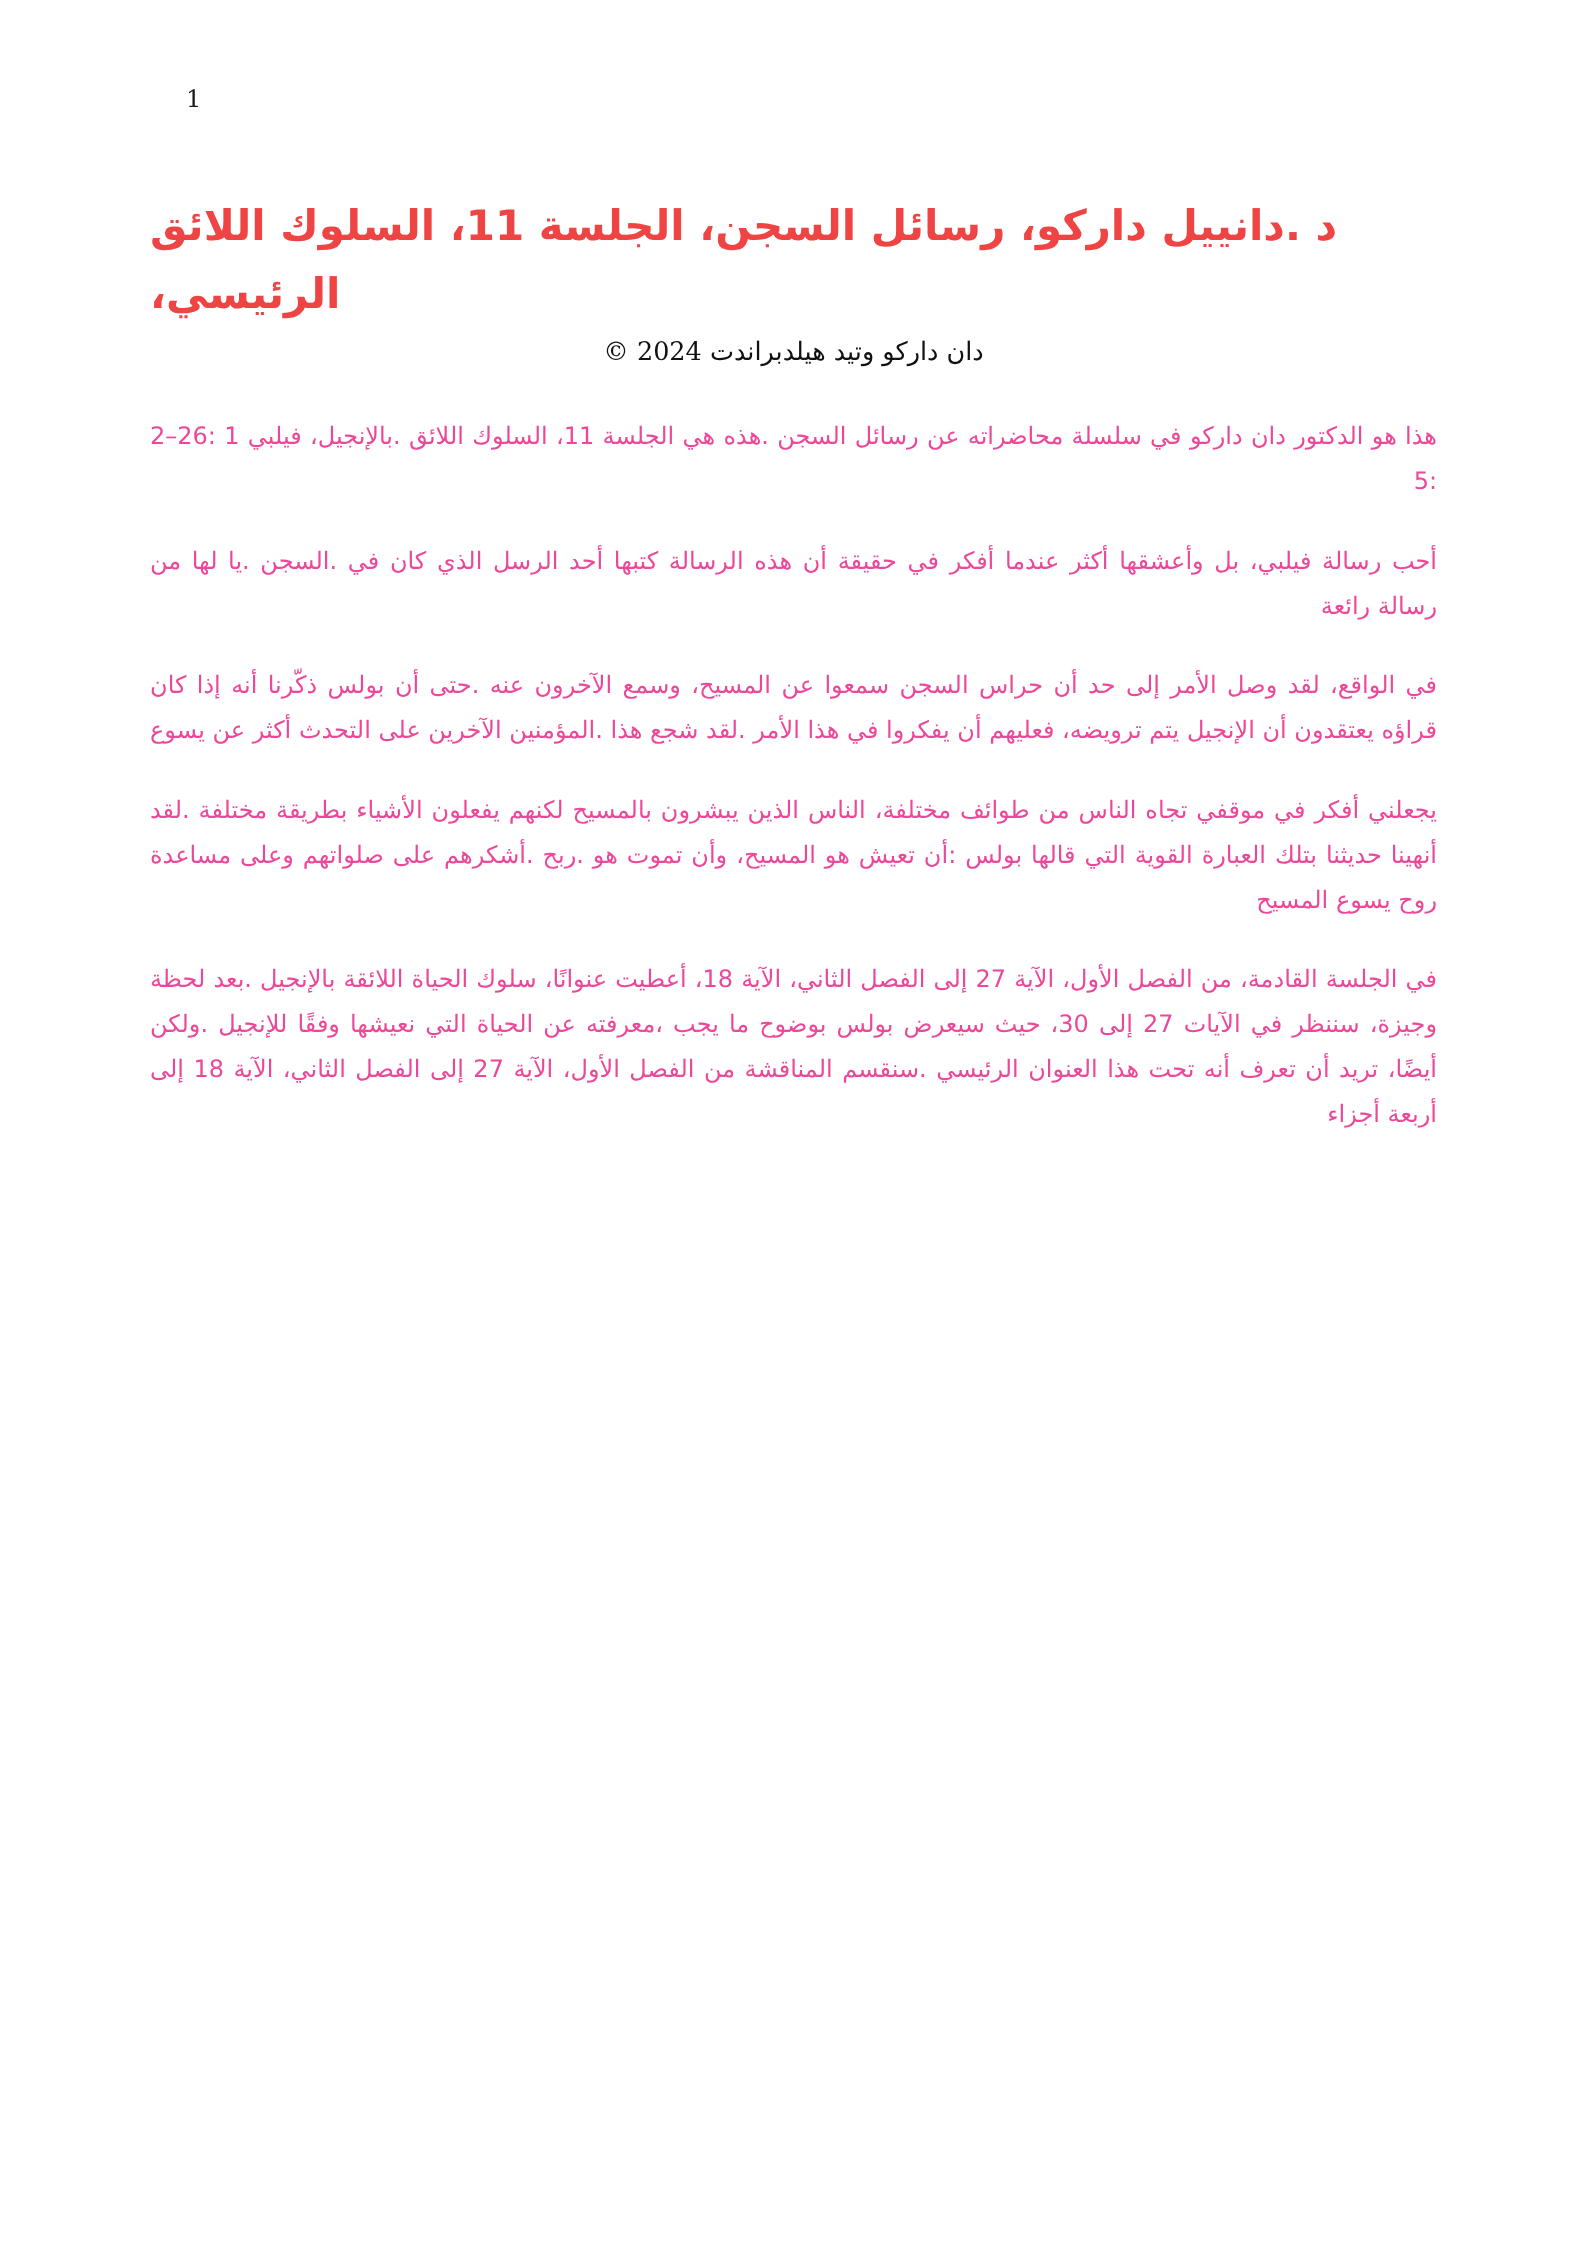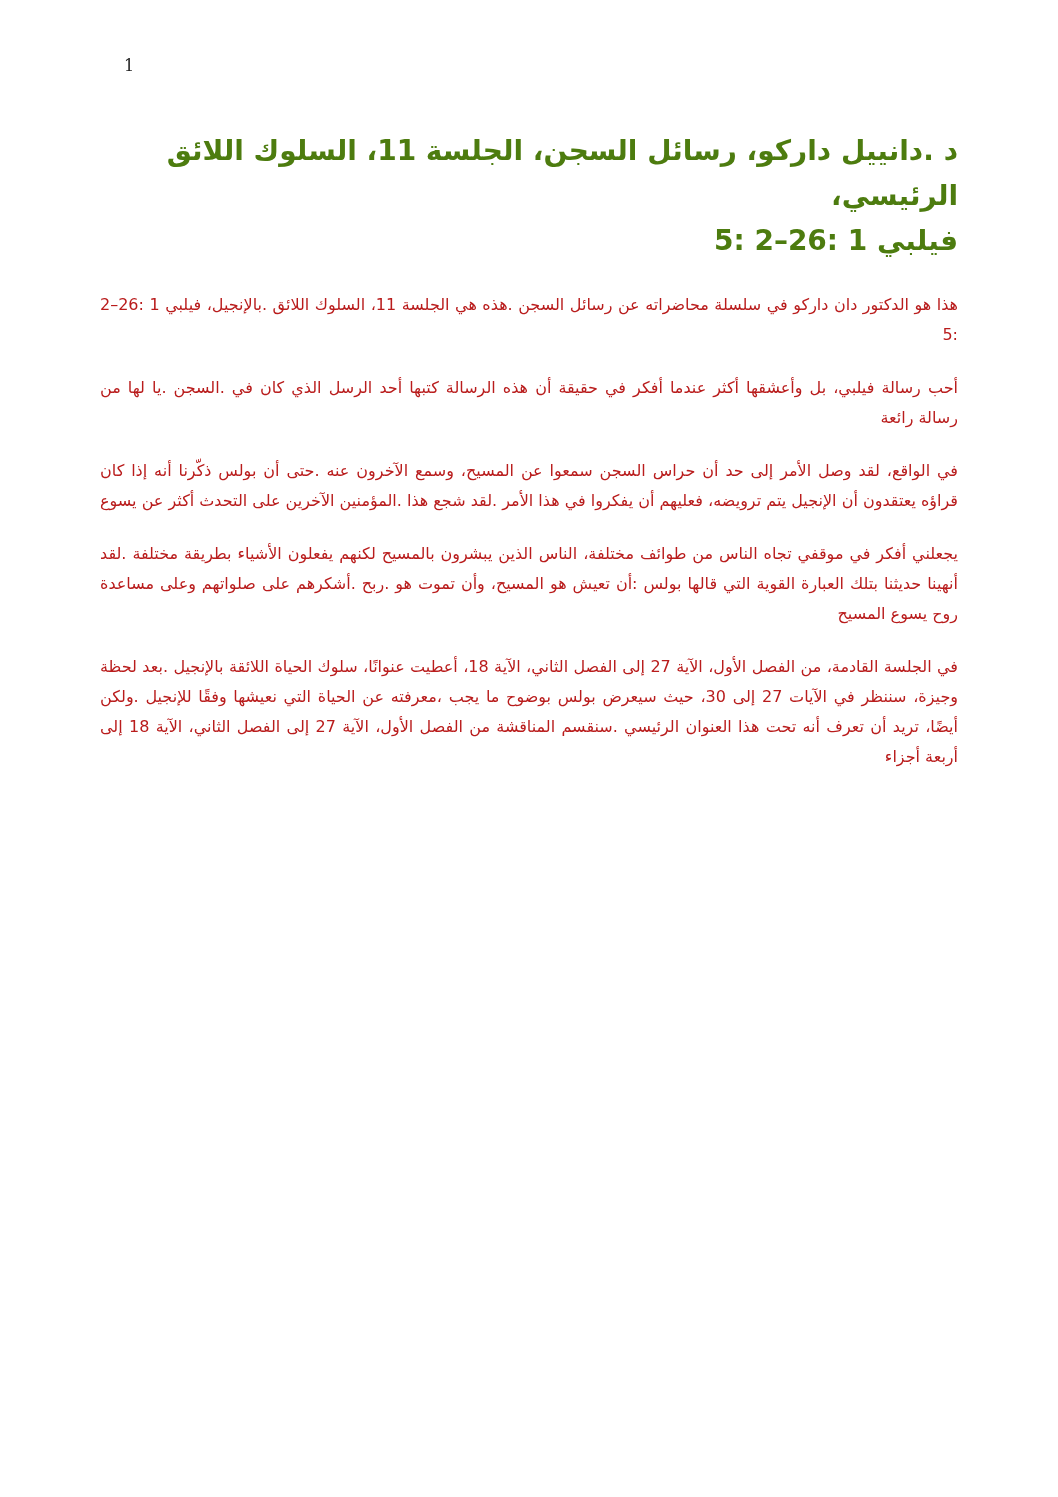--- a/index.html
+++ b/index.html
@@ -23,25 +23,25 @@
     font-family: "DejaVu Serif", serif;
     font-size: 16px;
     color: #1a1a1a;
   }
   .content {
     padding: 128px 100px 0 100px;
   }
   .title {
     margin: 0;
     direction: rtl;
-    text-align: right;
+    text-align: left;
     font-size: 28px;
     font-weight: 700;
     line-height: 45px;
-    color: #4d7c0f;
+    color: #ef4444;
   }
   .title-line {
     display: block;
     direction: rtl;
   }
   .copyright {
     margin-top: 3px;
     direction: rtl;
     text-align: center;
     font-family: "DejaVu Serif", "DejaVu Sans", serif;
@@ -51,36 +51,36 @@
   }
   .doc-body {
     margin-top: 27px;
     font-size: 16px;
     line-height: 30px;
   }
   .para {
     margin: 0 0 23px 0;
     direction: rtl;
     text-align: justify;
-    color: #b91c1c;
+    color: #ec4899;
   }
 </style>
 </head>
 <body>
 
 <div class="page">
   <div class="page-number">1</div>
 
   <div class="content">
     <h1 class="title">
       <span class="title-line" dir="rtl">د .دانييل داركو، رسائل السجن، الجلسة 11، السلوك اللائق</span>
       <span class="title-line" dir="rtl">الرئيسي،</span>
-      <span class="title-line" dir="rtl">فيلبي 1 :26–2 :5</span>
     </h1>
 
+    <div class="copyright" dir="rtl">دان داركو وتيد هيلدبراندت 2024 ©</div>
 
     <div class="doc-body">
         <p class="para" dir="rtl">هذا هو الدكتور دان داركو في سلسلة محاضراته عن رسائل السجن .هذه هي الجلسة 11، السلوك اللائق .بالإنجيل، فيلبي 1 :26–2 :5</p>
         <p class="para" dir="rtl">أحب رسالة فيلبي، بل وأعشقها أكثر عندما أفكر في حقيقة أن هذه الرسالة كتبها أحد الرسل الذي كان في .السجن .يا لها من رسالة رائعة</p>
         <p class="para" dir="rtl">في الواقع، لقد وصل الأمر إلى حد أن حراس السجن سمعوا عن المسيح، وسمع الآخرون عنه .حتى أن بولس ذكّرنا أنه إذا كان قراؤه يعتقدون أن الإنجيل يتم ترويضه، فعليهم أن يفكروا في هذا الأمر .لقد شجع هذا .المؤمنين الآخرين على التحدث أكثر عن يسوع</p>
         <p class="para" dir="rtl">يجعلني أفكر في موقفي تجاه الناس من طوائف مختلفة، الناس الذين يبشرون بالمسيح لكنهم يفعلون الأشياء بطريقة مختلفة .لقد أنهينا حديثنا بتلك العبارة القوية التي قالها بولس :أن تعيش هو المسيح، وأن تموت هو .ربح .أشكرهم على صلواتهم وعلى مساعدة روح يسوع المسيح</p>
         <p class="para" dir="rtl">في الجلسة القادمة، من الفصل الأول، الآية 27 إلى الفصل الثاني، الآية 18، أعطيت عنوانًا، سلوك الحياة اللائقة بالإنجيل .بعد لحظة وجيزة، سننظر في الآيات 27 إلى 30، حيث سيعرض بولس بوضوح ما يجب ،معرفته عن الحياة التي نعيشها وفقًا للإنجيل .ولكن أيضًا، تريد أن تعرف أنه تحت هذا العنوان الرئيسي .سنقسم المناقشة من الفصل الأول، الآية 27 إلى الفصل الثاني، الآية 18 إلى أربعة أجزاء</p>
       </div>
   </div>
 </div>

